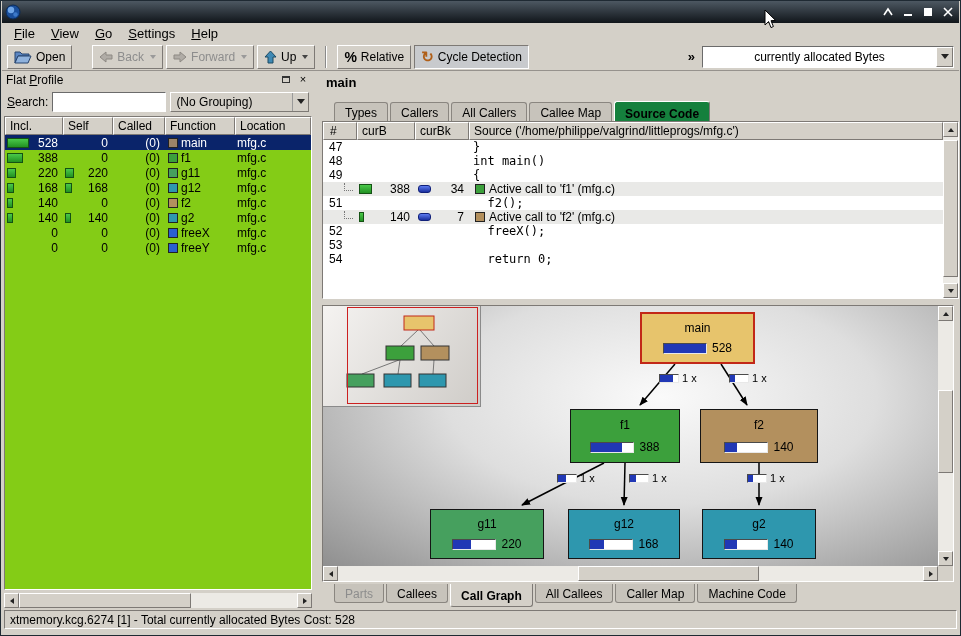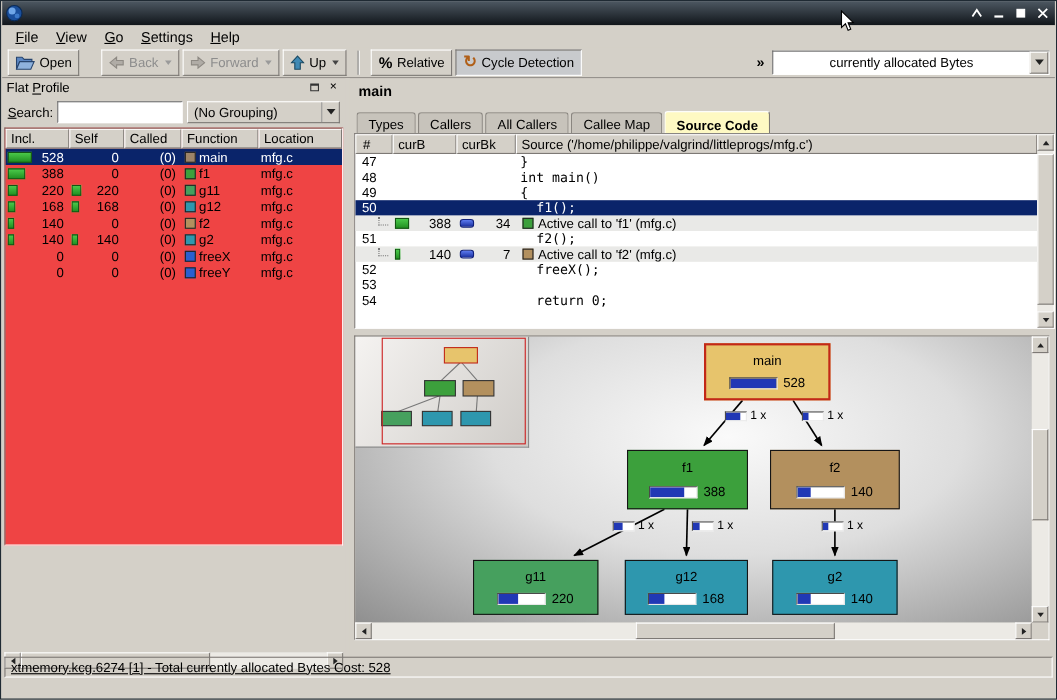--- a/index.html
+++ b/index.html
@@ -51,21 +51,21 @@
   .dock-btns { margin-left:auto; display:flex; gap:3px; }
   .dbtn { width:14px; height:13px; display:flex; align-items:center; justify-content:center; font-size:11px; line-height:1; }
   .detach-glyph { width:8px; height:7px; border:1px solid #333; border-top-width:2px; }
   .search-row { height:27px; display:flex; align-items:center; padding:0 5px; gap:4px; }
   .search-input { width:114px; height:20px; border:1px solid; border-color:#6b6b6b #fff #fff #6b6b6b; background:#fff;
                   font-family:"Liberation Sans",sans-serif; font-size:12px; padding:0 3px; }
   .group-combo { flex:1; height:20px; background:#d4d0c8; border:1px solid;
                  border-color:#ffffff #7d7975 #7d7975 #ffffff; display:flex; align-items:center; padding-left:5px; }
   .group-combo .gc-btn { margin-left:auto; width:16px; height:18px; display:flex; align-items:center; justify-content:center;
                  border-left:1px solid #9a9a9a; }
-  .fp-frame { position:absolute; left:2px; top:45px; width:308px; height:380px; background:#ef4444;
+  .fp-frame { position:absolute; left:2px; top:45px; width:308px; height:474px; background:#84cc16;
               border:1px solid; border-color:#7d7975 #ffffff #ffffff #7d7975; overflow:hidden; }
   .fp-header { display:flex; height:18px; }
   .hcell { background:#d4d0c8; border:1px solid; border-color:#ffffff #7d7975 #7d7975 #ffffff;
            font-size:12px; padding:1px 4px; white-space:nowrap; overflow:hidden; }
   .c-incl { width:58px; } .c-self { width:50px; } .c-called { width:52px; } .c-func { width:70px; } .c-loc { flex:1; }
   .fp-row { display:flex; height:15px; align-items:center; }
   .fp-row.selected { background:#0a246a; color:#fff; }
   .fc { display:flex; align-items:center; height:15px; overflow:hidden; }
   .fc .val { flex:1; text-align:right; padding-right:5px; }
   .btrack { width:22px; height:10px; margin-left:2px; flex:none; }
@@ -74,25 +74,25 @@
   .ficon { width:10px; height:10px; border:1px solid #222; margin:0 3px 0 3px; flex:none; }
   .fc.c-loc { padding-left:2px; }
 
   
   .vsplit { position:absolute; left:313px; top:70px; width:4px; height:542px; background:#d4d0c8; }
   .hsplit { position:absolute; background:#d4d0c8; }
 
   
   .right-panel { position:absolute; left:317px; top:70px; width:643px; height:542px; }
   .detail-title { position:absolute; left:8px; top:4px; font-weight:bold; font-size:13px; }
-  .tabbar { position:absolute; left:6px; right:0; display:flex; align-items:flex-end; }
+  .tabbar { position:absolute; left:16px; right:0; display:flex; align-items:flex-end; }
   .tabbar.top { top:26px; height:24px; }
   .tab { padding:3px 10px 2px; background:#c7c3bb; border:1px solid #8a8680; border-bottom:none;
          border-radius:3px 3px 0 0; margin-right:2px; font-size:12px; height:19px; }
-  .tab.active { background:#fef9c3; font-weight:bold; height:20px; padding-top:5px;
+  .tab.active { background:#15803d; font-weight:bold; height:20px; padding-top:5px;
                 border-color:#ffffff #7d7975 #d4d0c8 #ffffff; position:relative; z-index:2; }
   .tab.disabled { color:#8d8d8d; }
   .tabbar.bottom { top:513px; height:24px; align-items:flex-start; }
   .tab.b { border-radius:0 0 3px 3px; border:1px solid #8a8680; border-top:none; height:19px; }
   .tab.b.active { background:#d4d0c8; font-weight:bold; height:23px;
                   border-color:#d4d0c8 #7d7975 #7d7975 #ffffff; }
 
   
   .src-frame { position:absolute; left:4px; top:50px; width:637px; height:178px; background:#fff;
                border:1px solid; border-color:#7d7975 #ffffff #ffffff #7d7975; overflow:hidden; }
@@ -134,21 +134,21 @@
   .gtrack.sm2 { width:20px; height:9px; }
   .gfill { display:block; height:100%; background:#2138b5; }
   .gval { font-size:12px; }
   .elabel { position:absolute; display:flex; align-items:center; gap:3px; font-size:11px; }
   .minimap { position:absolute; left:0; top:0; width:158px; height:101px;
              border-right:1px solid #8a8a8a; border-bottom:1px solid #8a8a8a;
              background:linear-gradient(125deg,#f5f3f1,#cfccc8); }
   .gcorner { position:absolute; right:0; bottom:0; width:15px; height:15px; background:#d4d0c8; }
 
   
-  .statusbar { position:absolute; left:1px; right:1px; bottom:17px; height:23px; padding:2px 2px;text-decoration:underline; }
+  .statusbar { position:absolute; left:1px; right:1px; bottom:4px; height:23px; padding:2px 2px; }
   .status-field { height:19px; border:1px solid; border-color:#7d7975 #ffffff #ffffff #7d7975;
                   display:flex; align-items:center; padding:0 5px; font-size:12px; }
 
   .cursor { position:absolute; left:763px; top:8px; z-index:50; }
 </style>
 </head>
 <body>
 
 <div class="window">
 
@@ -493,26 +493,20 @@
         <div class="sc s-num">48</div>
           <div class="sc s-curb"></div>
           <div class="sc s-curbk"></div>
         <div class="sc s-src code">int main()</div>
       </div>
       <div class="src-row">
         <div class="sc s-num">49</div>
           <div class="sc s-curb"></div>
           <div class="sc s-curbk"></div>
         <div class="sc s-src code">{</div>
-      </div>
-      <div class="src-row sel">
-        <div class="sc s-num">50</div>
-          <div class="sc s-curb"></div>
-          <div class="sc s-curbk"></div>
-        <div class="sc s-src code">  f1();</div>
       </div>
       <div class="src-row call">
         <div class="sc s-num">
             <span class="tree"></span>
           </div>
         <div class="sc s-curb">
             <span class="btrack sm">
               <span class="gbar" style="width: 73%;"></span>
             </span>
             <span class="val">388</span>
@@ -721,20 +715,28 @@
         <span class="sb-track">
             <span class="sb-thumb h" style="left:41%; width:31%;"></span>
           </span>
         <span class="sb-btn">
             <span class="tri-r2"></span>
           </span>
       </div>
       <div class="gcorner"></div>
     </div>
 
+    <div class="tabbar bottom">
+      <span class="tab b disabled">Parts</span>
+      <span class="tab b">Callees</span>
+      <span class="tab b active">Call Graph</span>
+      <span class="tab b">All Callees</span>
+      <span class="tab b">Caller Map</span>
+      <span class="tab b">Machine Code</span>
+    </div>
   </div>
 
   <div class="statusbar">
     <div class="status-field">xtmemory.kcg.6274 [1] - Total currently allocated Bytes Cost: 528</div>
   </div>
 
   <div class="cursor">
     <svg width="14" height="20" viewBox="0 0 14 20">
       <path d="M1,1 L1,16 L4.6,12.6 L7,18.6 L9.4,17.5 L7,11.7 L11.6,11.4 Z" fill="#fff" stroke="#000"></path>
     </svg>

